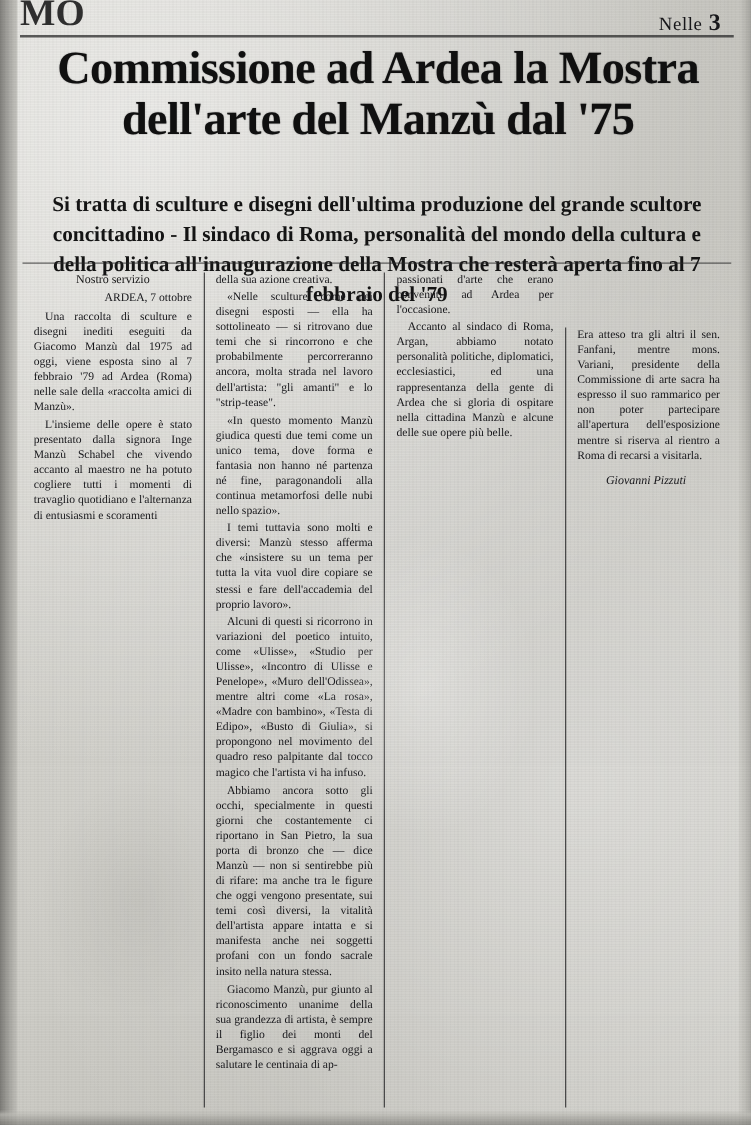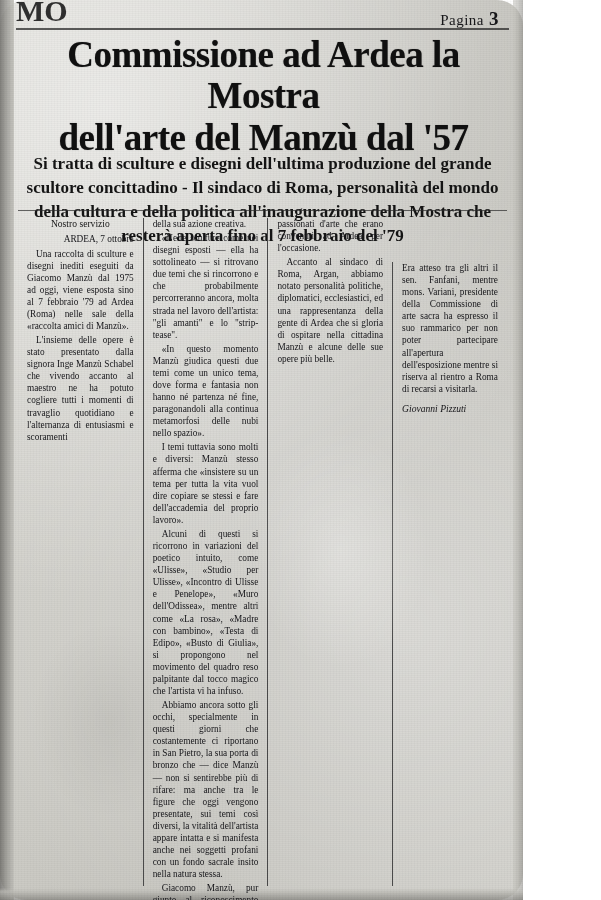--- a/index.html
+++ b/index.html
@@ -8,29 +8,28 @@
     background: #ffffff;
   }
   body {
     width: 601px;
     height: 900px;
     overflow: hidden;
     font-family: "Liberation Serif", serif;
   }
   #page {
     position: relative;
-    width: 523px;
+    width: 601px;
     height: 900px;
     background: #c9c8c2;
     background-image:
       radial-gradient(circle at 20% 12%, rgba(255,255,255,0.55), rgba(255,255,255,0) 55%),
       radial-gradient(circle at 78% 70%, rgba(255,255,255,0.35), rgba(255,255,255,0) 60%),
       linear-gradient(110deg, #d8d7d1 0%, #cfcec8 30%, #c4c3bd 60%, #cdccc6 100%);
     filter: none;
-    border-radius: 26px;
   }
   
   #grain {
     position: absolute;
     inset: 0;
     pointer-events: none;
     background-image:
       repeating-linear-gradient(0deg, rgba(0,0,0,0.025) 0px, rgba(0,0,0,0.025) 1px, rgba(255,255,255,0.02) 1px, rgba(255,255,255,0.02) 2px),
       repeating-linear-gradient(90deg, rgba(0,0,0,0.018) 0px, rgba(0,0,0,0.018) 1px, rgba(255,255,255,0.015) 1px, rgba(255,255,255,0.015) 3px);
     opacity: 0.85;
@@ -169,21 +168,21 @@
   }
   p.body {
     margin: 0 0 2px 0;
     text-indent: 9px;
   }
   p.body.first {
     text-indent: 0;
   }
   .signature {
     margin-top: 8px;
-    text-align: left;
+    text-align: center;
     font-style: italic;
     font-size: 9.6px;
     padding-right: 4px;
   }
   .col-4 .col4-inner {
     
   }
   .blotch1 {
     position: absolute;
     left: 250px; top: 430px;
@@ -204,28 +203,28 @@
 
 <div id="page">
 
   <div id="left-edge"></div>
   <div id="right-edge"></div>
   <div id="bottom-edge"></div>
 
   <div class="masthead-frag">MO</div>
 
   <div class="page-label">
-    <span>Pagina</span><span class="num">3</span>
+    <span>Nelle</span><span class="num">3</span>
   </div>
 
   <div class="rule top"></div>
 
   <h1 class="headline">
     <span class="l1">Commissione ad Ardea la Mostra</span>
-    <span class="l2">dell'arte del Manzù dal '57</span>
+    <span class="l2">dell'arte del Manzù dal '75</span>
   </h1>
 
   <p class="deck">Si tratta di sculture e disegni dell'ultima produzione del grande scultore concittadino - Il sindaco di Roma, personalità del mondo della cultura e della politica all'inaugurazione della Mostra che resterà aperta fino al 7 febbraio del '79</p>
 
   <div class="rule under-head"></div>
 
   <div class="columns">
 
     <div class="col col-1">
       <p class="kicker">Nostro servizio</p>

